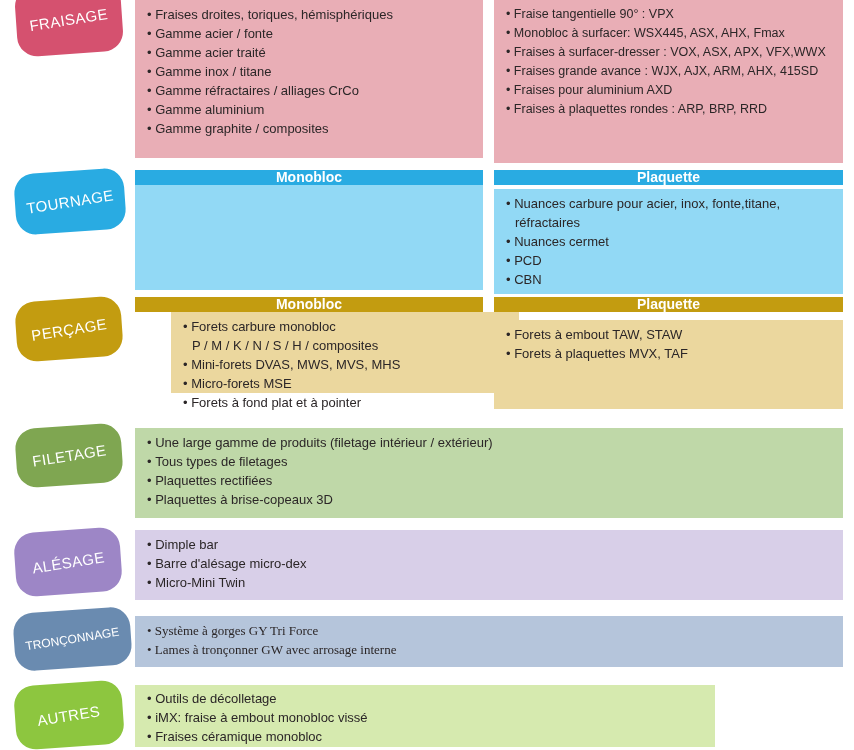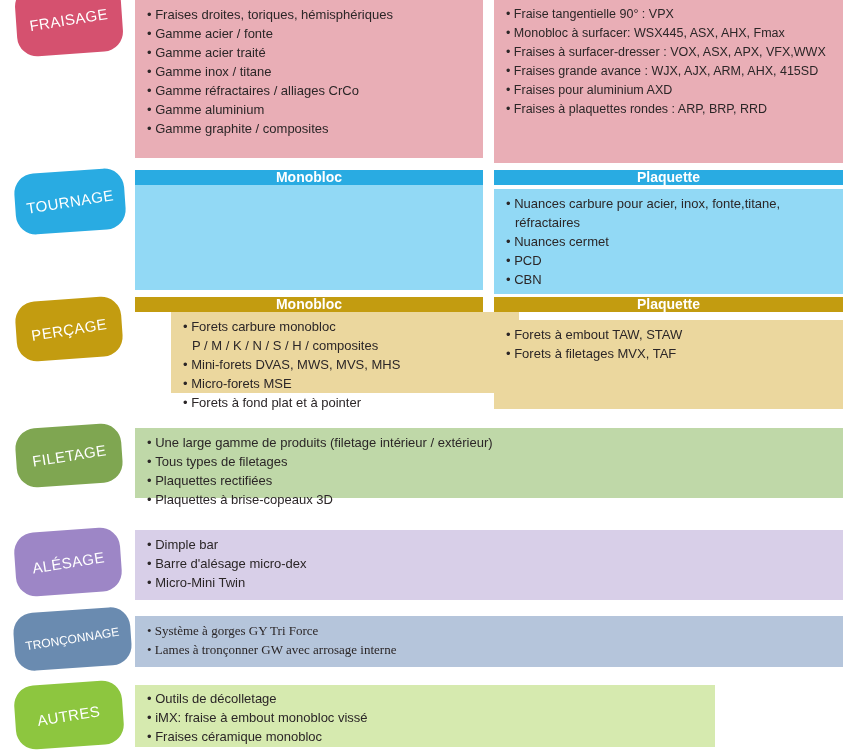--- a/index.html
+++ b/index.html
@@ -42,21 +42,21 @@
   .b2l{left:135px;top:185px;width:348px;height:105px;}
   .b2r{left:494px;top:189px;width:349px;height:105px;}
   
   .tag-percage{left:16px;top:299px;width:106px;height:60px;}
   .h3l{left:135px;top:297px;width:348px;height:15px;}
   .h3r{left:494px;top:297px;width:349px;height:15px;}
   .b3l{left:135px;top:312px;width:348px;height:81px;margin-left:36px;}
   .b3r{left:494px;top:320px;width:349px;height:89px;}
   
   .tag-filetage{left:16px;top:426px;width:106px;height:59px;}
-  .b4{left:135px;top:428px;width:708px;height:70px;}
+  .b4{left:135px;top:428px;width:708px;height:90px;}
   
   .tag-alesage{left:15px;top:530px;width:106px;height:64px;}
   .b5{left:135px;top:530px;width:708px;height:70px;}
   
   .tag-tronconnage{left:14px;top:610px;width:117px;height:58px;}
   .tag-tronconnage span{font-size:12px;letter-spacing:0;}
   .b6{left:135px;top:616px;width:708px;height:51px;font-family:Liberation Serif, serif;}
   
   .tag-autres{left:15px;top:683px;width:108px;height:64px;}
   .b7{left:135px;top:685px;width:580px;height:62px;}
@@ -118,21 +118,21 @@
       <li>Forets carbure monobloc
 P / M / K / N / S / H / composites</li>
       <li>Mini-forets DVAS, MWS, MVS, MHS</li>
       <li>Micro-forets MSE</li>
       <li>Forets à fond plat et à pointer</li>
     </ul>
   </div>
   <div class="box c-percage-body b3r">
     <ul>
       <li>Forets à embout TAW, STAW</li>
-      <li>Forets à filetages MVX, TAF</li>
+      <li>Forets à plaquettes MVX, TAF</li>
     </ul>
   </div>
 
   <div class="tag c-filetage-tag tag-filetage">
     <span>FILETAGE</span>
   </div>
   <div class="box c-filetage-body b4">
     <ul>
       <li>Une large gamme de produits (filetage intérieur / extérieur)</li>
       <li>Tous types de filetages</li>

